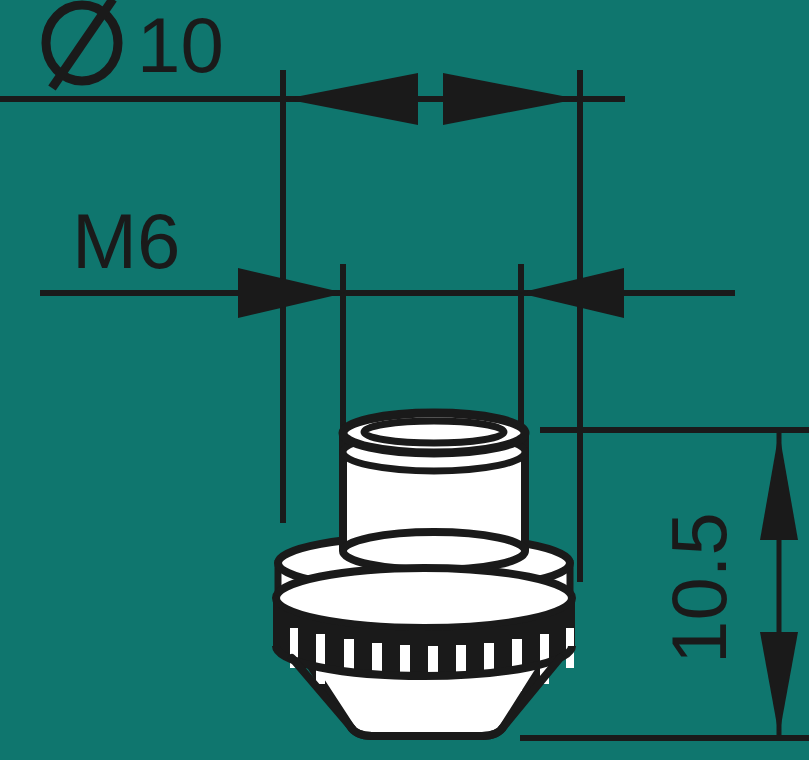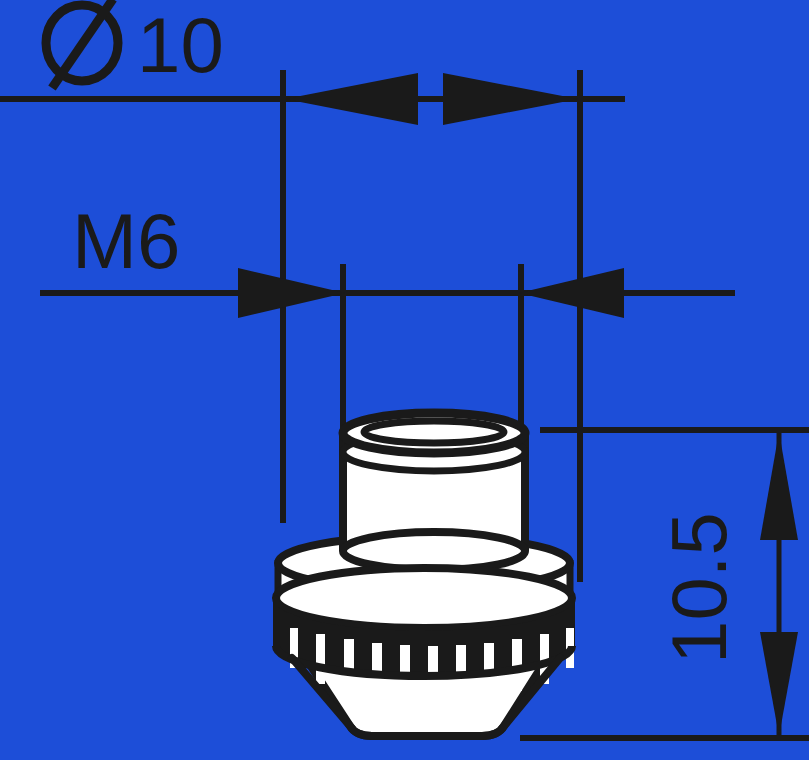--- a/index.html
+++ b/index.html
@@ -4,21 +4,21 @@
 <style>
   html, body {
     margin: 0;
     padding: 0;
     background: #ffffff;
   }
   #drawing-root {
     position: relative;
     width: 809px;
     height: 760px;
-    background: #1d4ed8;
+    background: #0f766e;
     overflow: hidden;
     font-family: "Liberation Sans", sans-serif;
   }
   #drawing-svg {
     position: absolute;
     top: 0;
     left: 0;
     width: 809px;
     height: 760px;
     display: block;

